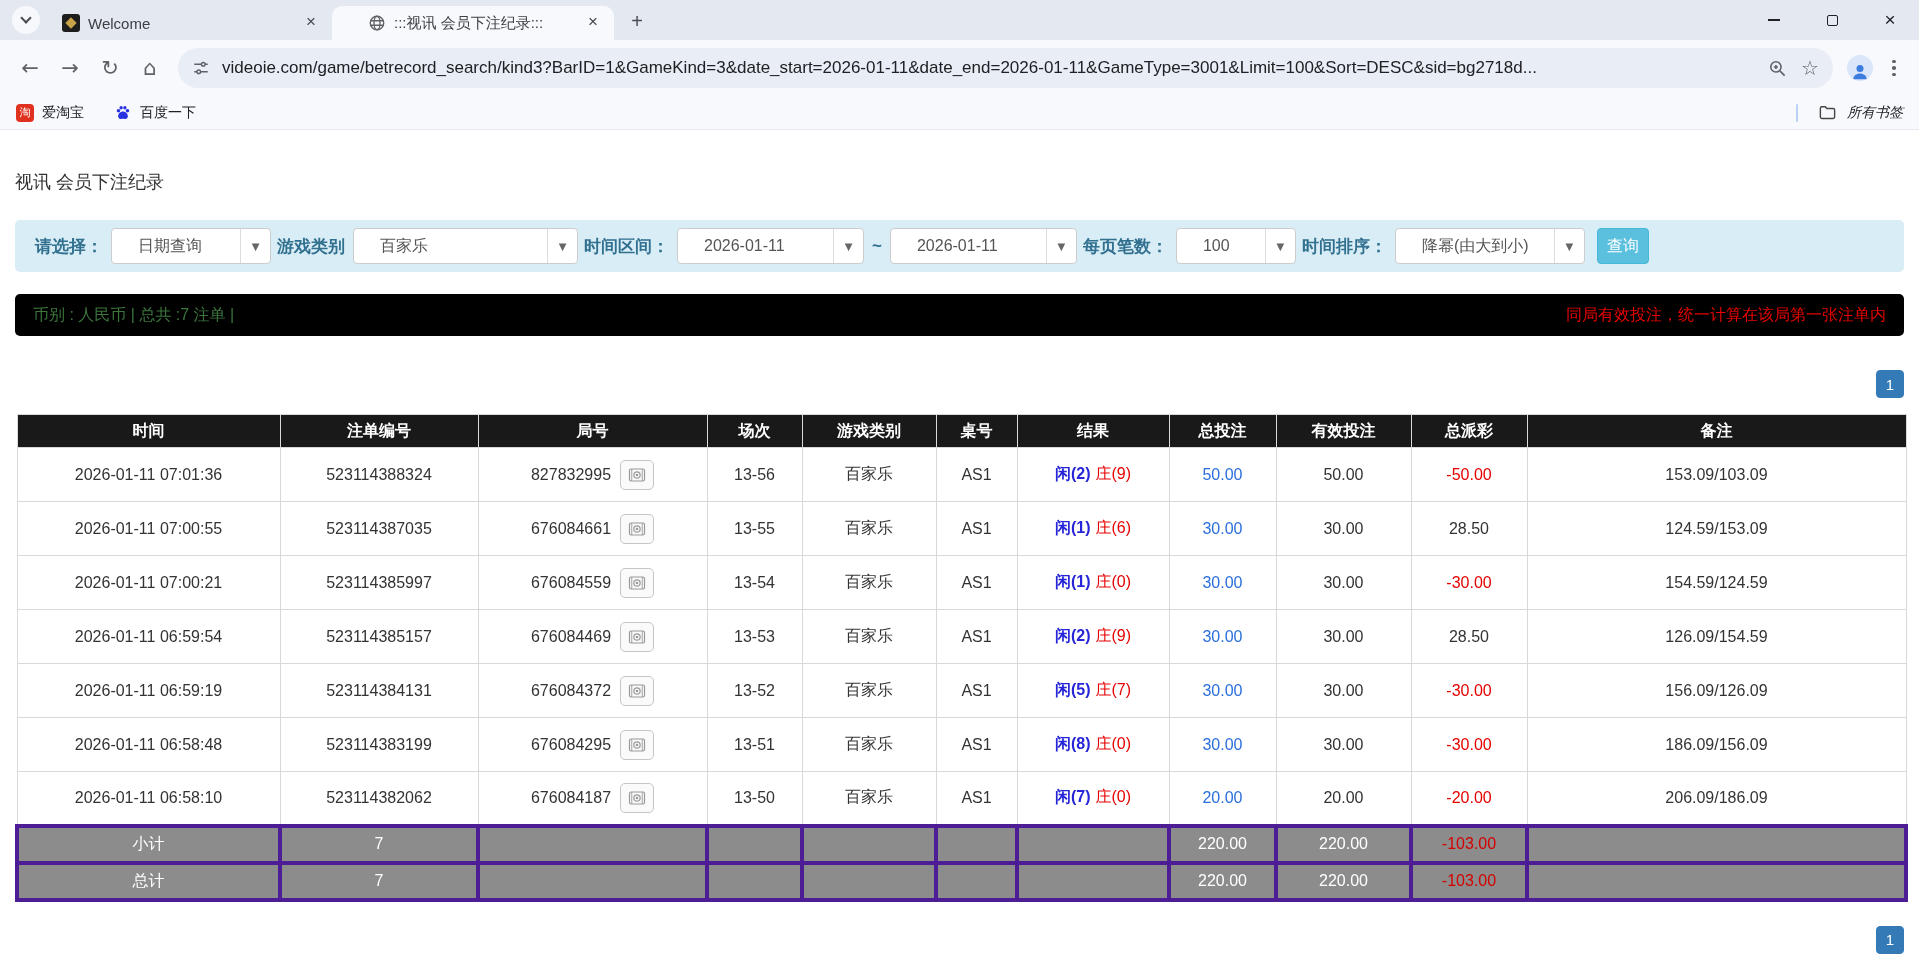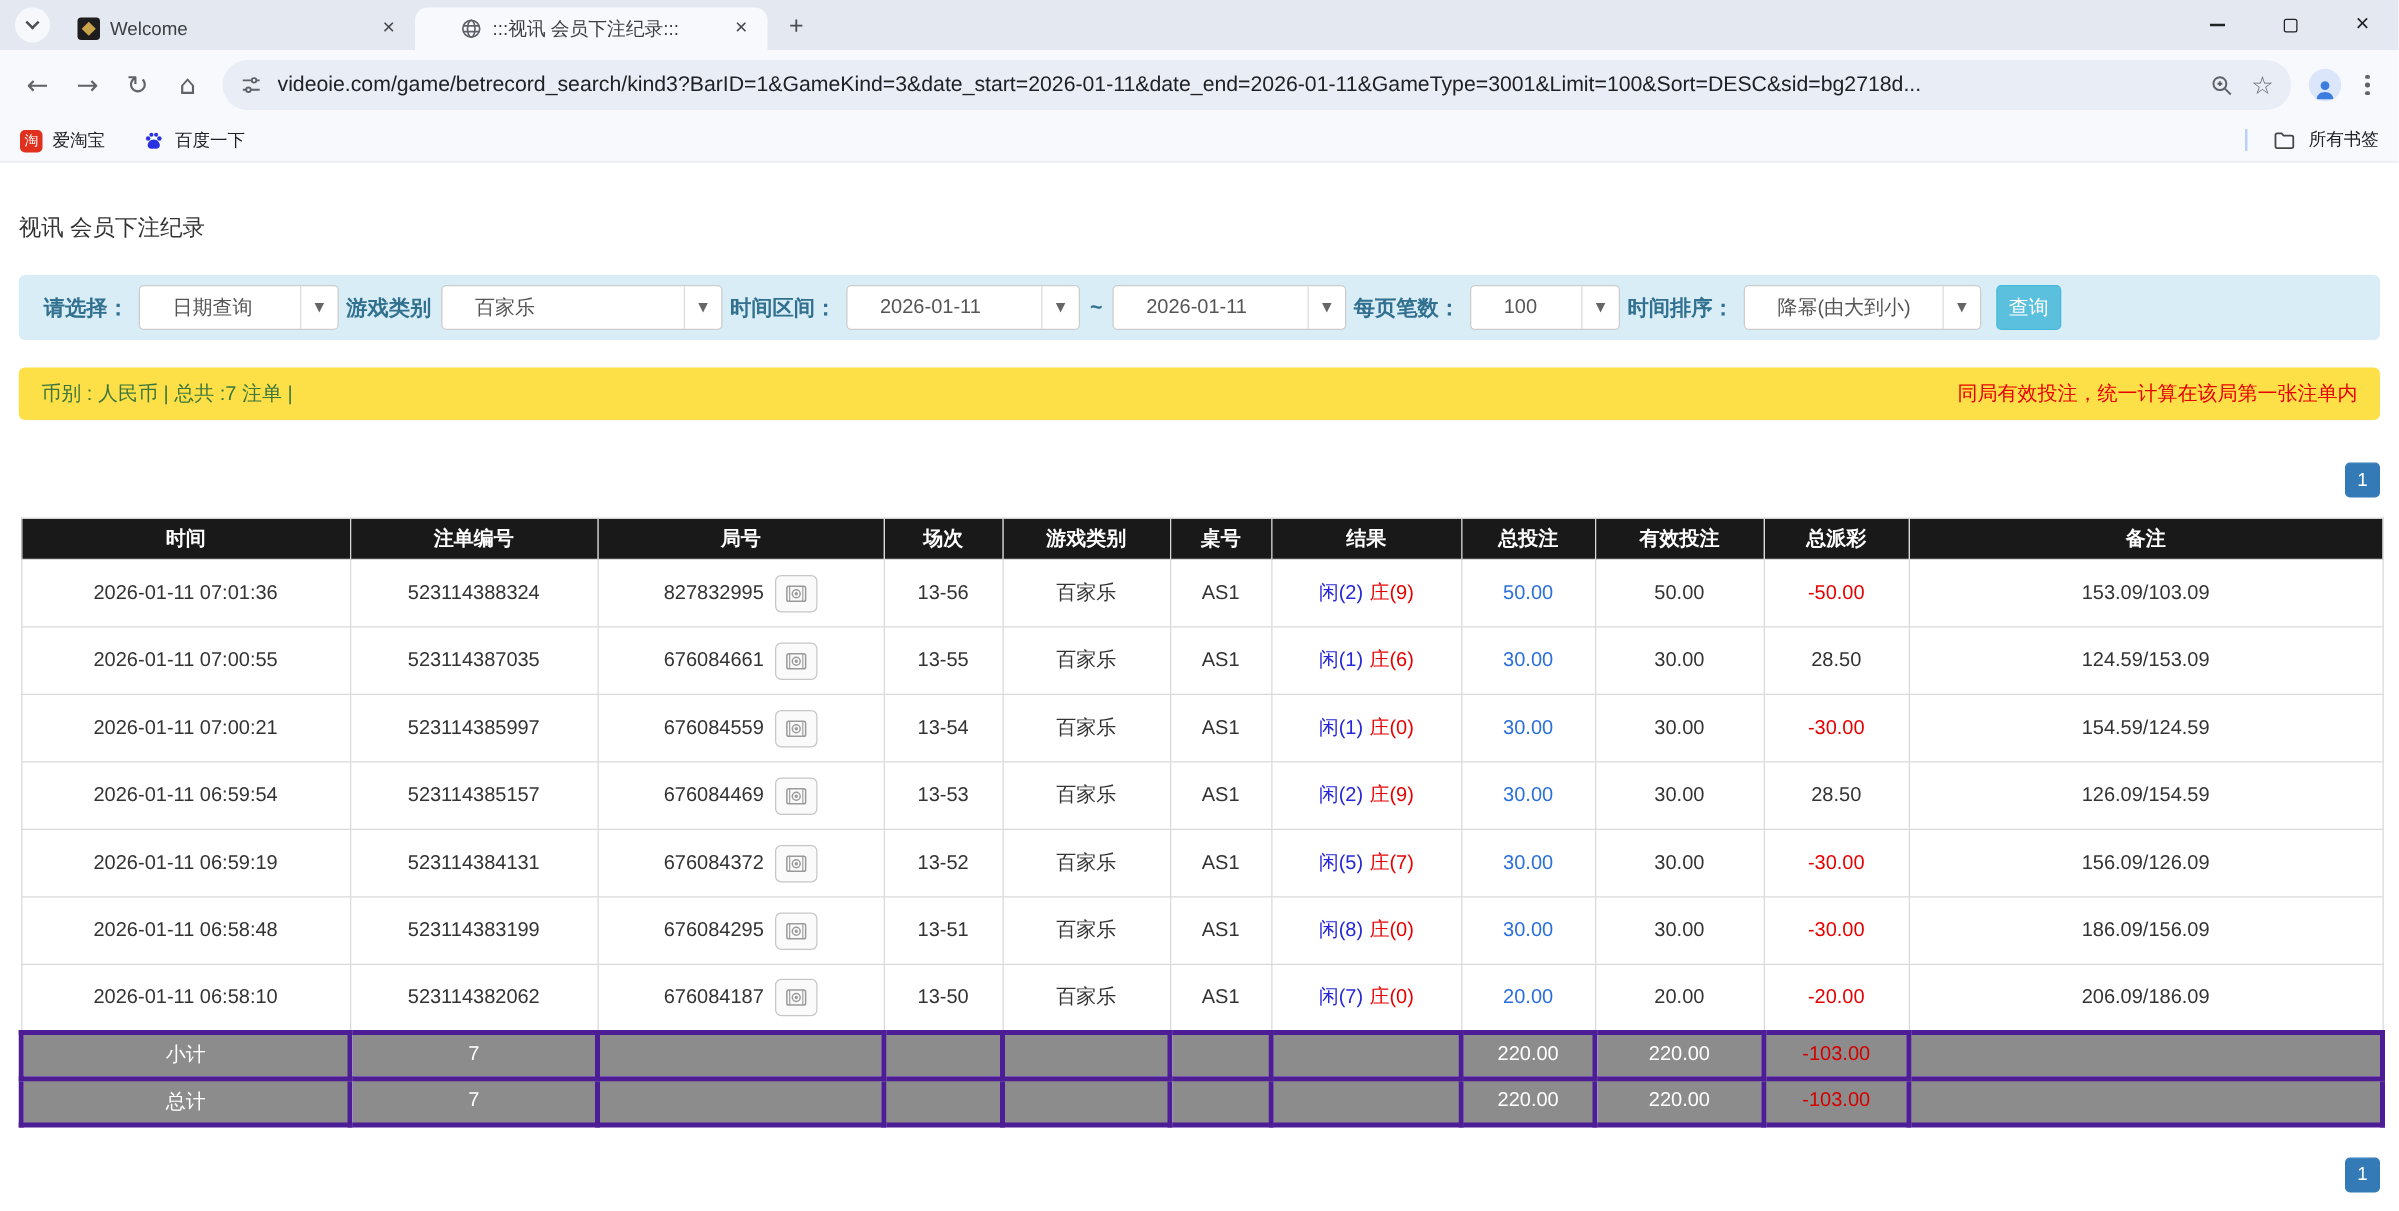--- a/index.html
+++ b/index.html
@@ -41,59 +41,59 @@
   .avatar { width:26px; height:26px; border-radius:50%; background:#dbe6fb; display:flex; align-items:flex-end;
             justify-content:center; overflow:hidden; margin:0 6px; flex:none; }
   .dots { display:flex; flex-direction:column; gap:3px; width:30px; align-items:center; flex:none; }
   .dots i { width:3.5px; height:3.5px; border-radius:50%; background:#5f6368; display:block; }
 
   .bookmarks { height:34px; background:#f8f9fd; border-bottom:1px solid #e7e9ee; display:flex;
                align-items:center; padding:0 16px; font-size:14px; color:#202124; }
   .bm-item { display:flex; align-items:center; gap:8px; margin-right:30px; }
   .tb-icon { width:18px; height:18px; background:#e0301e; border-radius:4px; color:#fff; font-size:11px;
              display:flex; align-items:center; justify-content:center; flex:none; }
-  .bm-right { margin-left:auto; display:flex; gap:10px; }
+  .bm-right { margin-left:auto; display:flex; align-items:center; gap:10px;font-style:italic; }
   .bm-sep { width:2px; height:18px; background:#b9d2f3; border-radius:1px; margin-right:10px; }
 
   
   .page { height:838px; background:#fff; }
   .content { width:1889px; margin-left:15px; }
   .page-title { margin-top:40px; height:30px; font-size:18px; color:#333; font-weight:400; }
 
   .filter-panel { margin-top:20px; height:52px; background:#d9edf7; border-radius:5px;
                   display:flex; align-items:center; padding:0 14px; }
   .f-label { font-size:17px; font-weight:bold; color:#31708f; margin:0 8px 0 6px; white-space:nowrap; }
   .dd { height:36px; background:#fff; border:1px solid #ccc; border-radius:4px; display:flex; align-items:center; }
   .dd-text { flex:1; font-size:16px; color:#555; padding:0 26px; white-space:nowrap; overflow:hidden; }
   .dd-caret { width:30px; height:100%; border-left:1px solid #dcdcdc; display:flex; align-items:center;
               justify-content:center; font-size:10px; color:#666; font-family:"DejaVu Sans", sans-serif; }
   .tilde { font-size:17px; font-weight:bold; color:#31708f; margin:0 8px; }
   .btn-search { width:52px; height:36px; margin-left:12px; background:#5bc0de; border:1px solid #46b8da;
                 border-radius:4px; color:#fff; font-size:16px; display:flex; align-items:center; justify-content:center; }
 
-  .summary-bar { margin-top:22px; height:42px; background:#fde047; border-radius:5px; display:flex;
+  .summary-bar { margin-top:22px; height:42px; background:#000000; border-radius:5px; display:flex;
                  align-items:center; justify-content:space-between; padding:0 18px; font-size:16px; }
   .summary-left { color:#3c763d; }
   .summary-right { color:#e60000; }
 
   .pager { display:flex; justify-content:flex-end; }
   .pager.top { margin-top:34px; }
   .pager.bottom { margin-top:24px; }
   .page-btn { width:28px; height:28px; background:#337ab7; border:1px solid #337ab7; border-radius:4px;
               color:#fff; font-size:15px; display:flex; align-items:center; justify-content:center; }
 
   table.bets { margin-top:16px; width:1889px; border-collapse:collapse; table-layout:fixed; font-size:16px; }
   table.bets th { background:#191919; color:#fff; font-weight:bold; height:33px;
                   border:1px solid #d9d9d9; text-align:center; }
   table.bets td { height:54px; border:1px solid #d9d9d9; text-align:center; color:#333; background:#fff;
                   overflow:hidden; }
   .round-wrap { display:flex; align-items:center; justify-content:center; gap:9px; }
   .video-btn { width:34px; height:30px; background:#fafafa; border:1px solid #c6c6c6; border-radius:5px;
                display:flex; align-items:center; justify-content:center; }
-  .res-p { color:#2626d8; }
+  .res-p { color:#2626d8;font-weight:bold; }
   .res-b { color:#e60000; margin-left:5px; }
   .total-link { color:#2a6fdb; }
   .neg { color:#e60000; }
   tr.foot td { background:#8c8c8c; color:#fff; height:37px; border:4px solid #4c1d95; font-size:16px; }
   tr.foot td.neg-f { color:#d40000; }
 </style>
 </head>
 <body>
 
 <div class="tabstrip">

